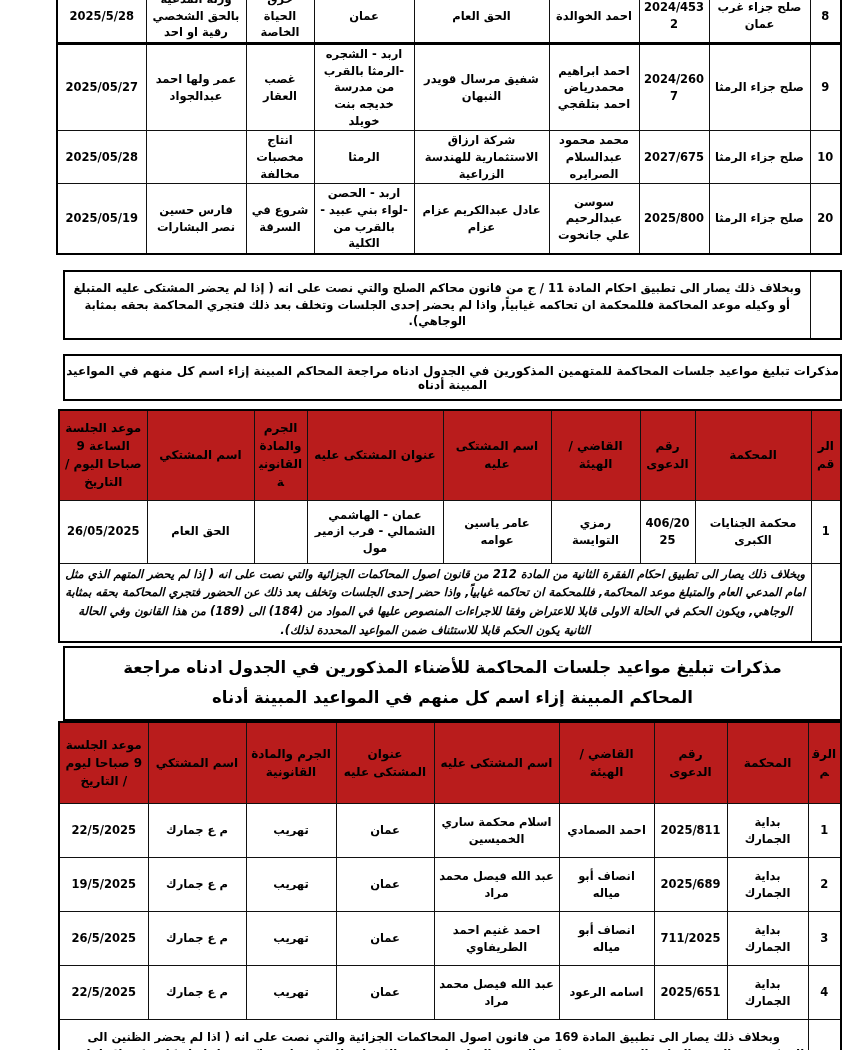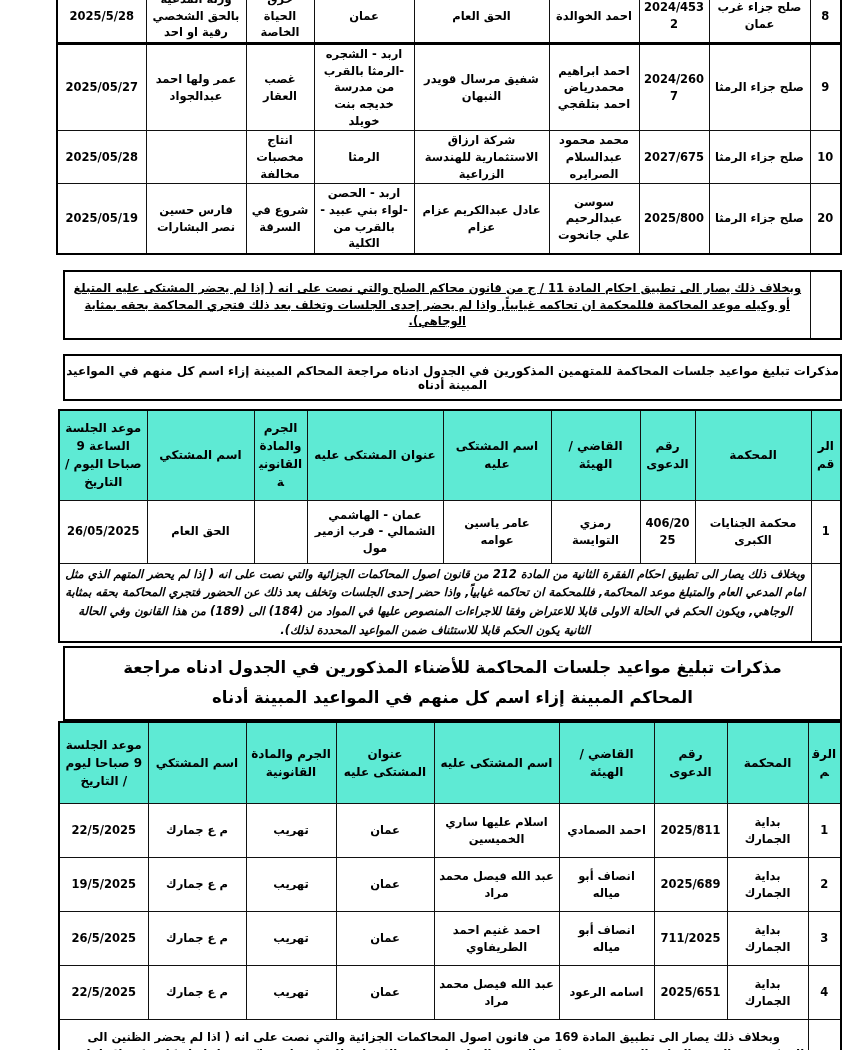--- a/index.html
+++ b/index.html
@@ -14,37 +14,37 @@
   table.grid{
     width:100%;border-collapse:collapse;table-layout:fixed;
     border:2px solid #000;
   }
   table.grid td, table.grid th{
     border:1px solid #111;
     text-align:center;vertical-align:middle;
     font-size:11.5px;font-weight:700;line-height:1.45;
     padding:1px 3px;word-wrap:break-word;
   }
-  table.grid th{background:#5eead4;font-size:12px;line-height:1.5;}
+  table.grid th{background:#b91c1c;font-size:12px;line-height:1.5;}
   .col-2{overflow-wrap:anywhere;font-size:11.5px;}
   .note-cell{
     font-size:11.5px;line-height:1.75;text-align:center;
     padding:3px 10px;font-weight:700;
   }
 
   
   .t1 tr:nth-child(1){height:53px;}
   .t1 tr:nth-child(1) td{border-bottom:3px solid #000;}
   .t1 tr:nth-child(2){height:74px;}
   .t1 tr:nth-child(3){height:42px;}
   .t1 tr:nth-child(4){height:69px;}
 
   
   .n1{margin-top:15px;}
-  .n1 td{height:64px;text-decoration:underline;}
+  .n1 td{height:64px;}
 
   .heading{
     border:2px solid #000;display:flex;align-items:center;justify-content:center;
     text-align:center;font-weight:700;
   }
   .h1{margin-top:14px;height:43px;font-size:12px;}
   .h2{margin-top:3px;height:71px;font-size:16.5px;line-height:1.85;padding:0 30px;}
 
   #table2{margin-top:8px;}
   .t2 tr.head{height:90px;}
@@ -202,21 +202,21 @@
           <th class="col-5">عنوان المشتكى عليه</th>
           <th class="col-6">الجرم والمادة القانونية</th>
           <th class="col-7">اسم المشتكي</th>
           <th class="col-8">موعد الجلسة 9 صباحا ليوم / التاريخ</th>
         </tr>
         <tr>
           <td class="col-0">1</td>
           <td class="col-1">بداية الجمارك</td>
           <td class="col-2">2025/811</td>
           <td class="col-3">احمد الصمادي</td>
-          <td class="col-4">اسلام عليها ساري الخميسين</td>
+          <td class="col-4">اسلام محكمة ساري الخميسين</td>
           <td class="col-5">عمان</td>
           <td class="col-6">تهريب</td>
           <td class="col-7">م ع جمارك</td>
           <td class="col-8">22/5/2025</td>
         </tr>
         <tr>
           <td class="col-0">2</td>
           <td class="col-1">بداية الجمارك</td>
           <td class="col-2">2025/689</td>
           <td class="col-3">انصاف أبو مياله</td>

